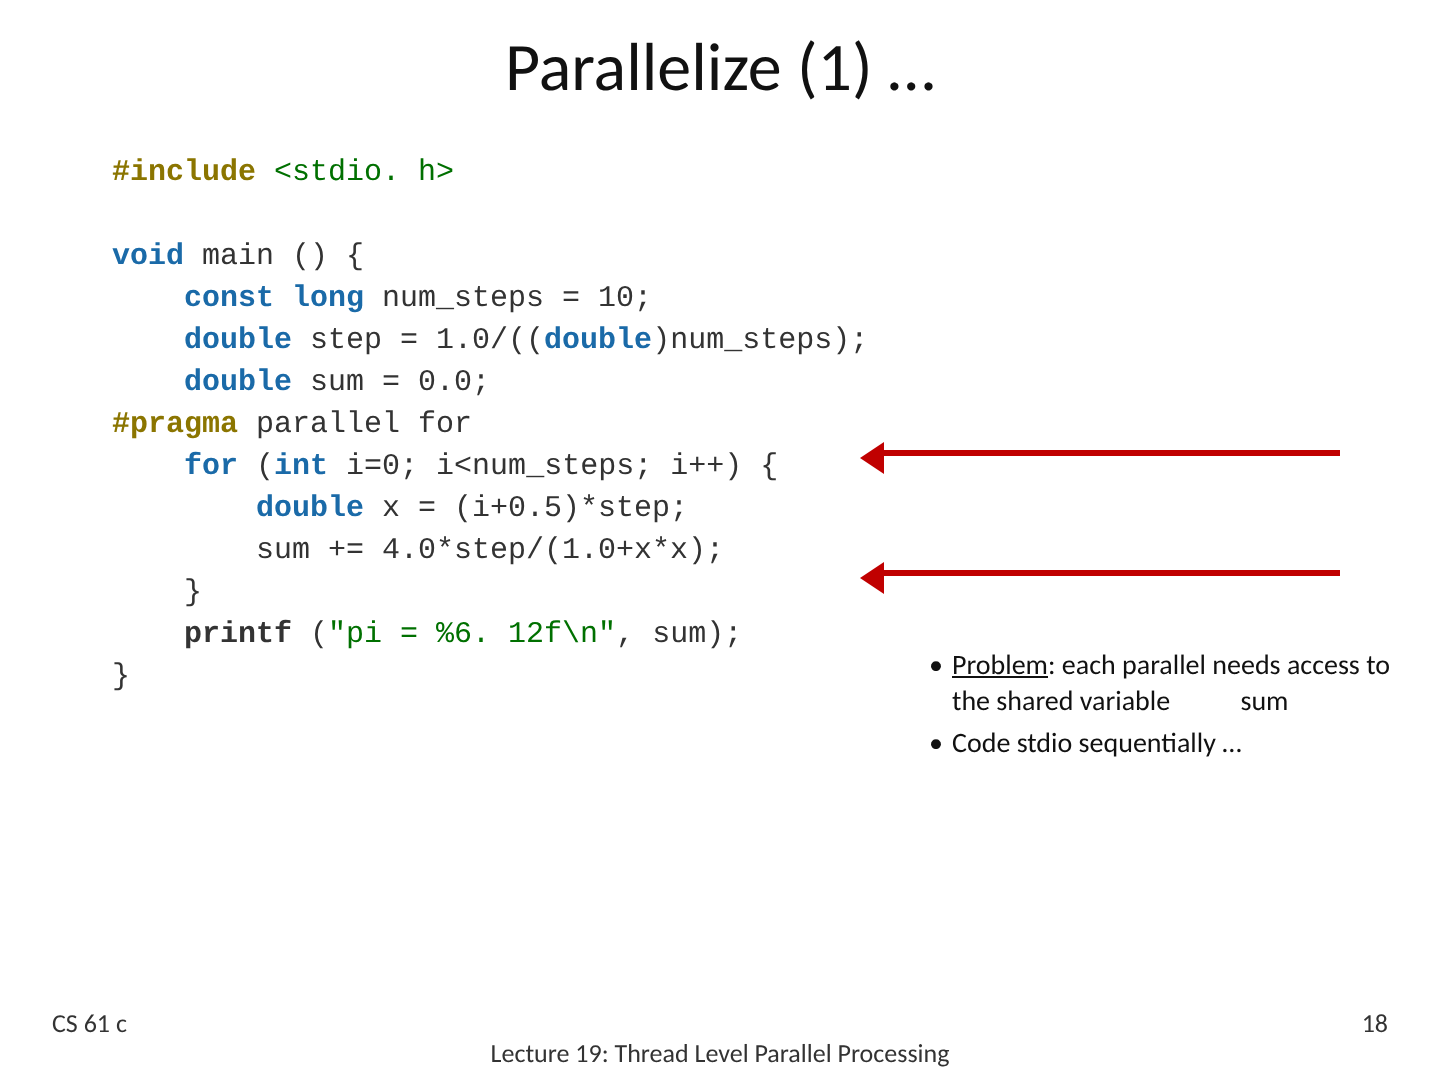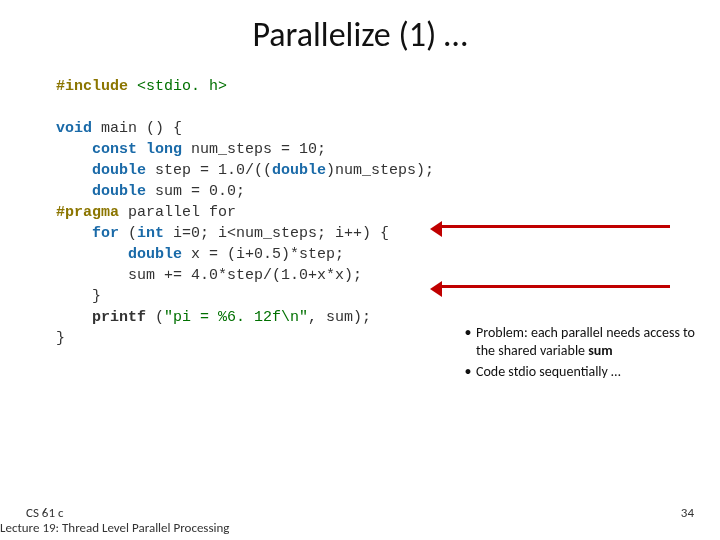--- a/index.html
+++ b/index.html
@@ -17,25 +17,25 @@
     content: ""; position: absolute; left: -10px; top: -7px;
     border-top: 8px solid transparent; border-bottom: 8px solid transparent;
     border-right: 12px solid #c00000;
   }
   #arrow1 { top: 225px; left: 440px; width: 230px; }
   #arrow2 { top: 285px; left: 440px; width: 230px; }
   .notes { position: absolute; top: 324px; left: 460px; width: 240px; font-size: 14px; color: #111; line-height: 1.25; }
   .notes .row { display: flex; margin-bottom: 4px; }
   .notes .dot { width: 16px; flex: 0 0 16px; text-align: center; }
   .notes .txt { flex: 1; }
-  .ul { }
-  .bold { font-weight: bold; }
+  .ul { text-decoration: underline; }
+  .bold { font-weight: normal; margin-left: 32px; }
   .footer { position: absolute; bottom: 20px; left: 0; right: 0; font-size: 13px; color: #333; }
   .foot-left { position: absolute; left: 26px; bottom: 0; }
-  .foot-center { position: absolute; left: 0; right: 0; }
+  .foot-center { position: absolute; left: 0; right: 0; text-align: center; }
   .foot-right { position: absolute; right: 26px; bottom: 0; }
 </style>
 </head>
 <body>
 
 <div class="slide">
 
   <div class="title">Parallelize (1) …</div>
 
   <div class="code"><span class="pp">#include</span><span class="inc"> &lt;stdio. h&gt;</span>
@@ -64,16 +64,16 @@
     </div>
     <div class="row">
       <div class="dot">•</div>
       <div class="txt">Code stdio sequentially …</div>
     </div>
   </div>
 
   <div class="footer">
     <div class="foot-left">CS 61 c</div>
     <div class="foot-center">Lecture 19: Thread Level Parallel Processing</div>
-    <div class="foot-right">34</div>
+    <div class="foot-right">18</div>
   </div>
 
 </div>
 
 </body></html>

